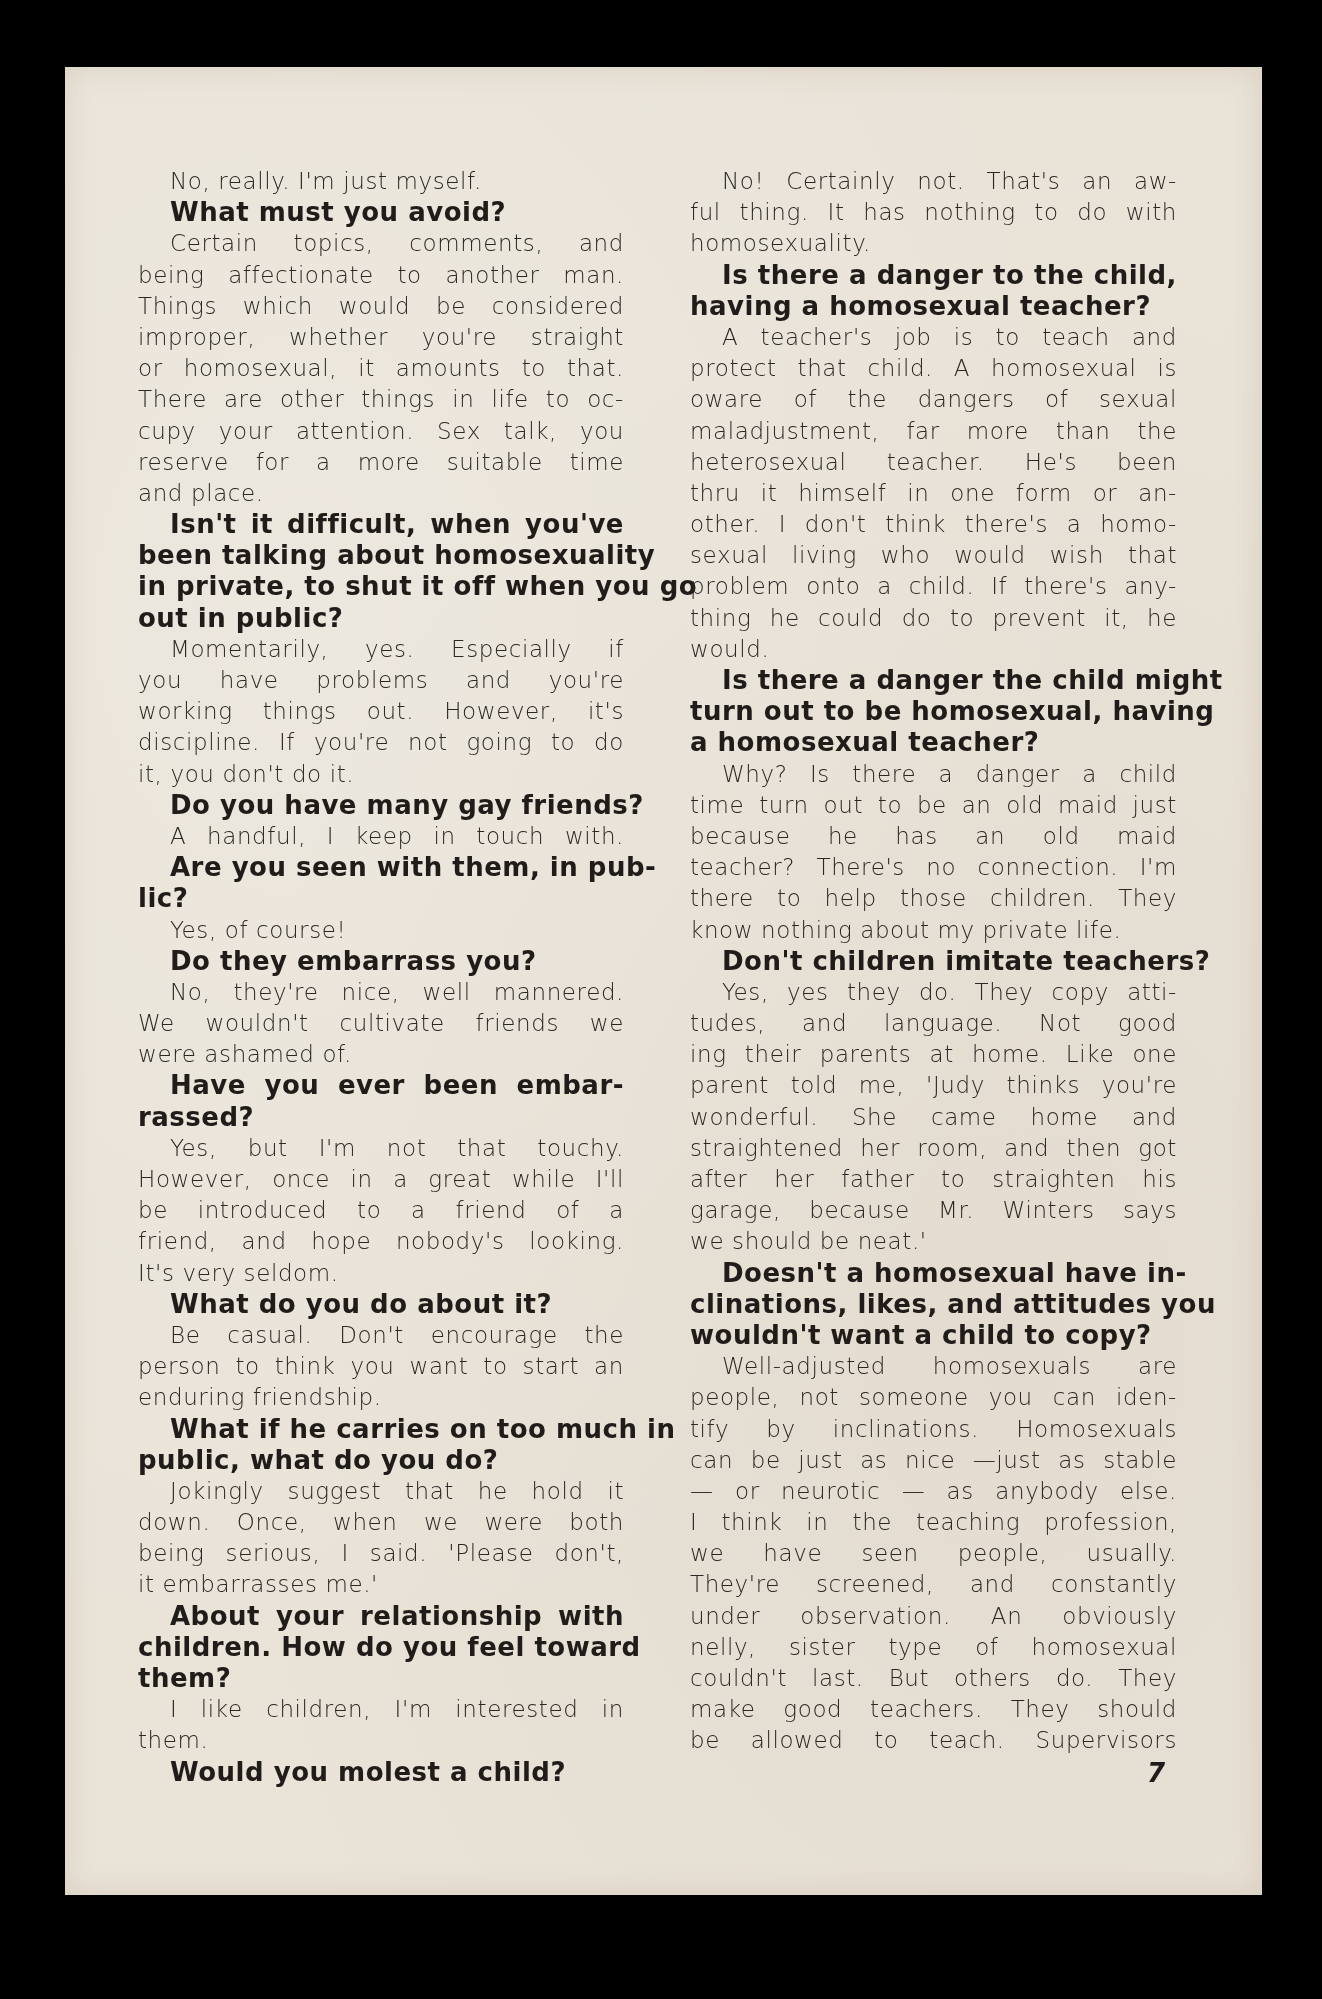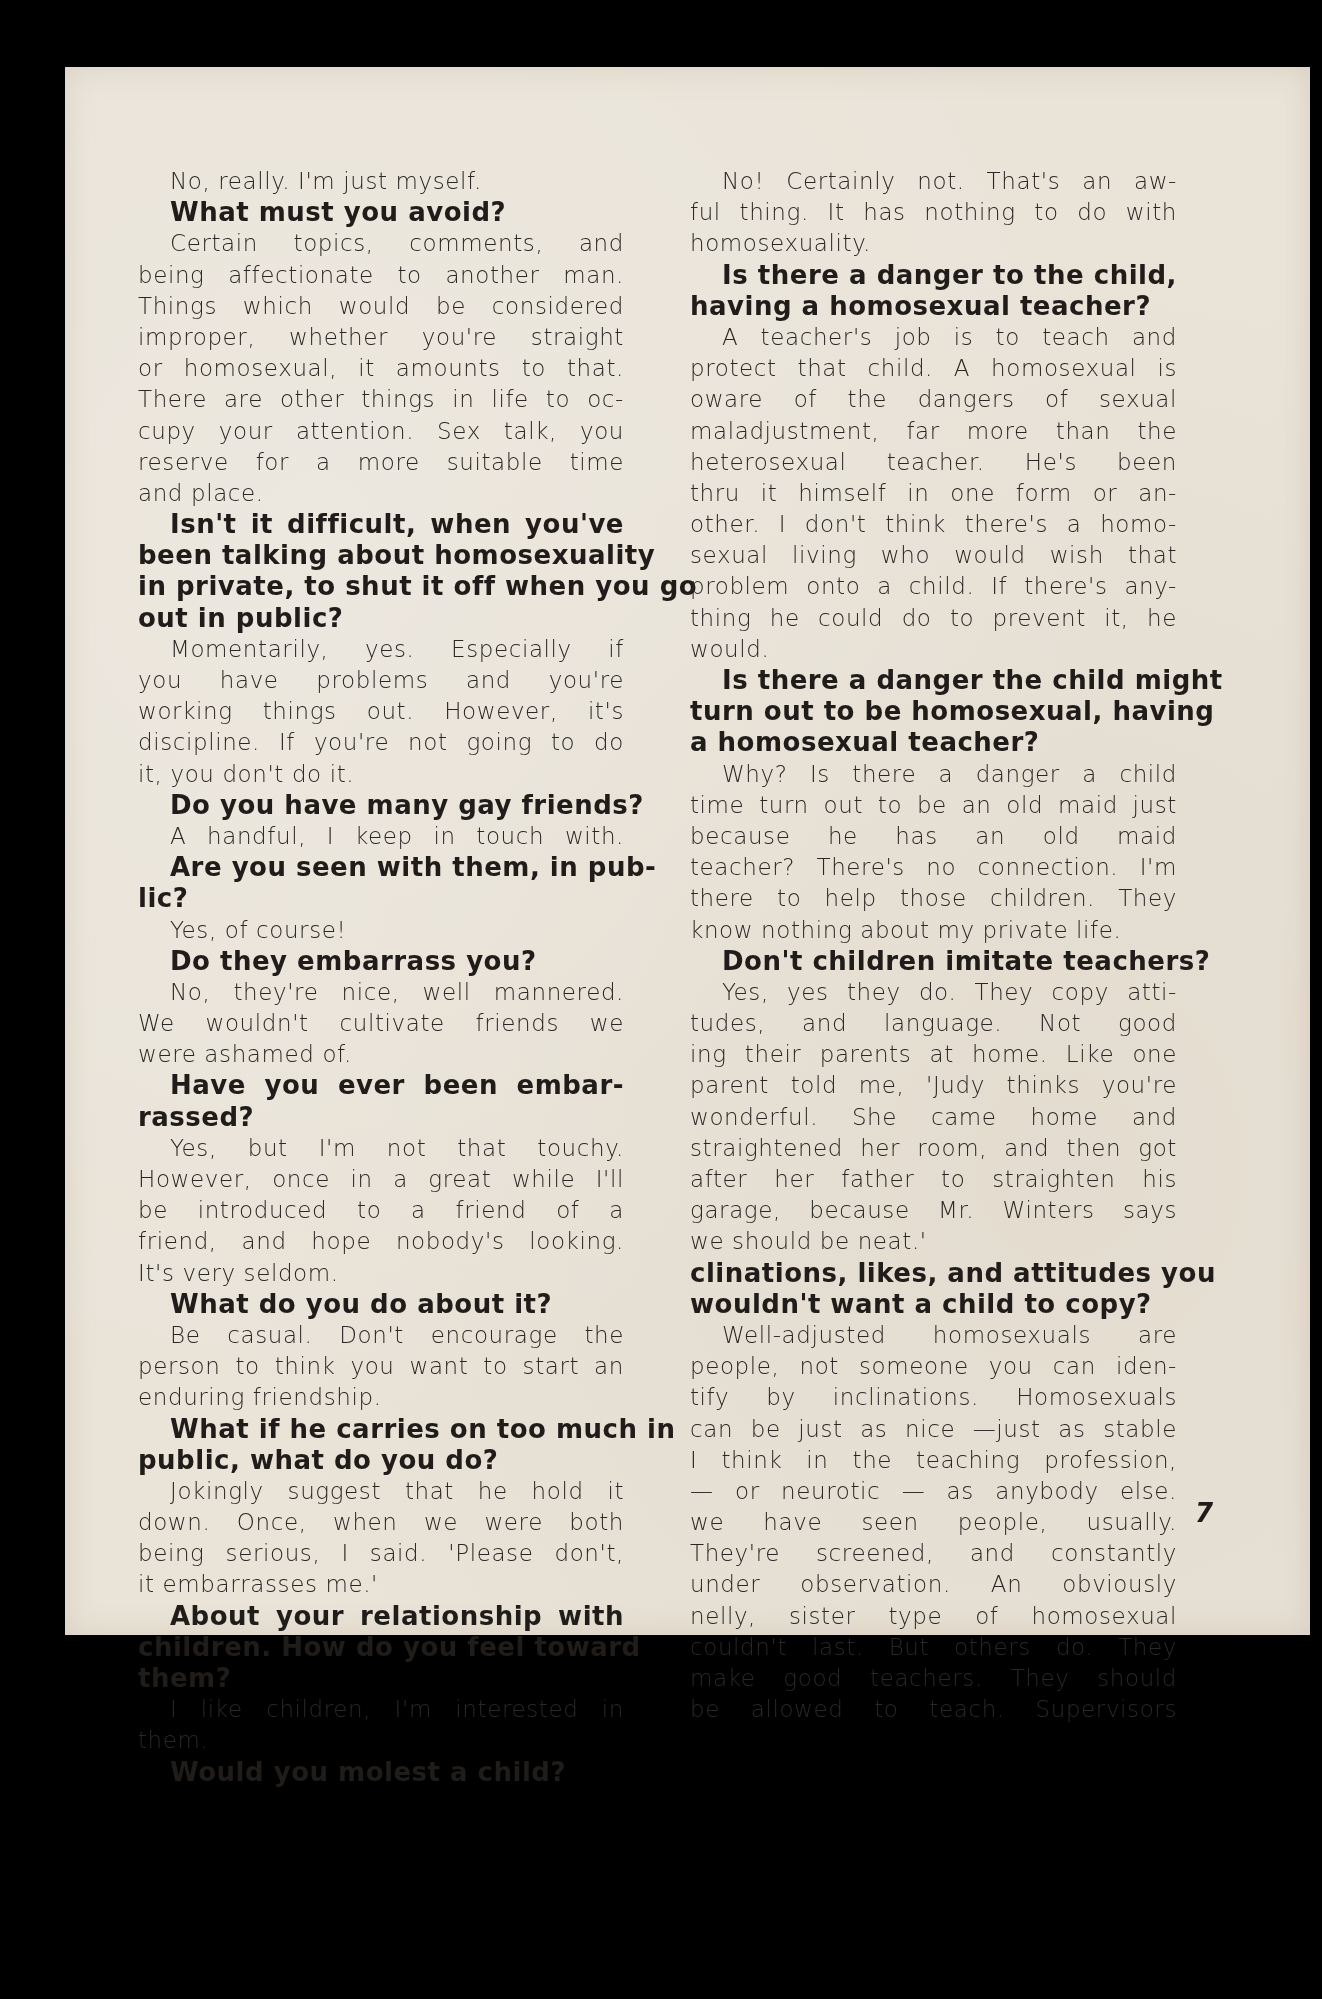--- a/index.html
+++ b/index.html
@@ -11,27 +11,26 @@
     width: 1322px;
     height: 1999px;
     position: relative;
     overflow: hidden;
   }
   .page {
     position: absolute;
     left: 65px;
     top: 67px;
     width: 1197px;
-    height: 1568px;
+    height: 1828px;
     background: #e9e3d8;
     background-image:
       radial-gradient(ellipse at 20% 30%, rgba(255,255,255,0.18), rgba(0,0,0,0) 60%),
       radial-gradient(ellipse at 80% 70%, rgba(200,185,165,0.18), rgba(0,0,0,0) 60%);
     box-shadow: inset 0 0 30px rgba(170,150,120,0.25);
-    padding-left: 48px;
   }
   .col {
     position: absolute;
     top: 99px;
     font-family: "DejaVu Sans", sans-serif;
     font-size: 24px;
     color: #2b2724;
     letter-spacing: 0.6px;
   }
   .col-left { left: 73px; width: 486px; }
@@ -152,28 +151,29 @@
       <div class="line q indent last">Don't children imitate teachers?</div>
       <div class="line indent">Yes, yes they do. They copy atti-</div>
       <div class="line">tudes, and language. Not good</div>
       <div class="line">ing their parents at home. Like one</div>
       <div class="line">parent told me, 'Judy thinks you're</div>
       <div class="line">wonderful. She came home and</div>
       <div class="line">straightened her room, and then got</div>
       <div class="line">after her father to straighten his</div>
       <div class="line">garage, because Mr. Winters says</div>
       <div class="line last">we should be neat.'</div>
+      <div class="line q indent">Doesn't a homosexual have in-</div>
       <div class="line q">clinations, likes, and attitudes you</div>
       <div class="line q last">wouldn't want a child to copy?</div>
       <div class="line indent">Well-adjusted homosexuals are</div>
       <div class="line">people, not someone you can iden-</div>
       <div class="line">tify by inclinations. Homosexuals</div>
       <div class="line">can be just as nice —just as stable</div>
+      <div class="line">— or neurotic — as anybody else.</div>
       <div class="line">I think in the teaching profession,</div>
-      <div class="line">— or neurotic — as anybody else.</div>
       <div class="line">we have seen people, usually.</div>
       <div class="line">They're screened, and constantly</div>
       <div class="line">under observation. An obviously</div>
       <div class="line">nelly, sister type of homosexual</div>
       <div class="line">couldn't last. But others do. They</div>
       <div class="line">make good teachers. They should</div>
       <div class="line">be allowed to teach. Supervisors</div>
     </div>
   <div class="page-number">7</div>
 </div>

